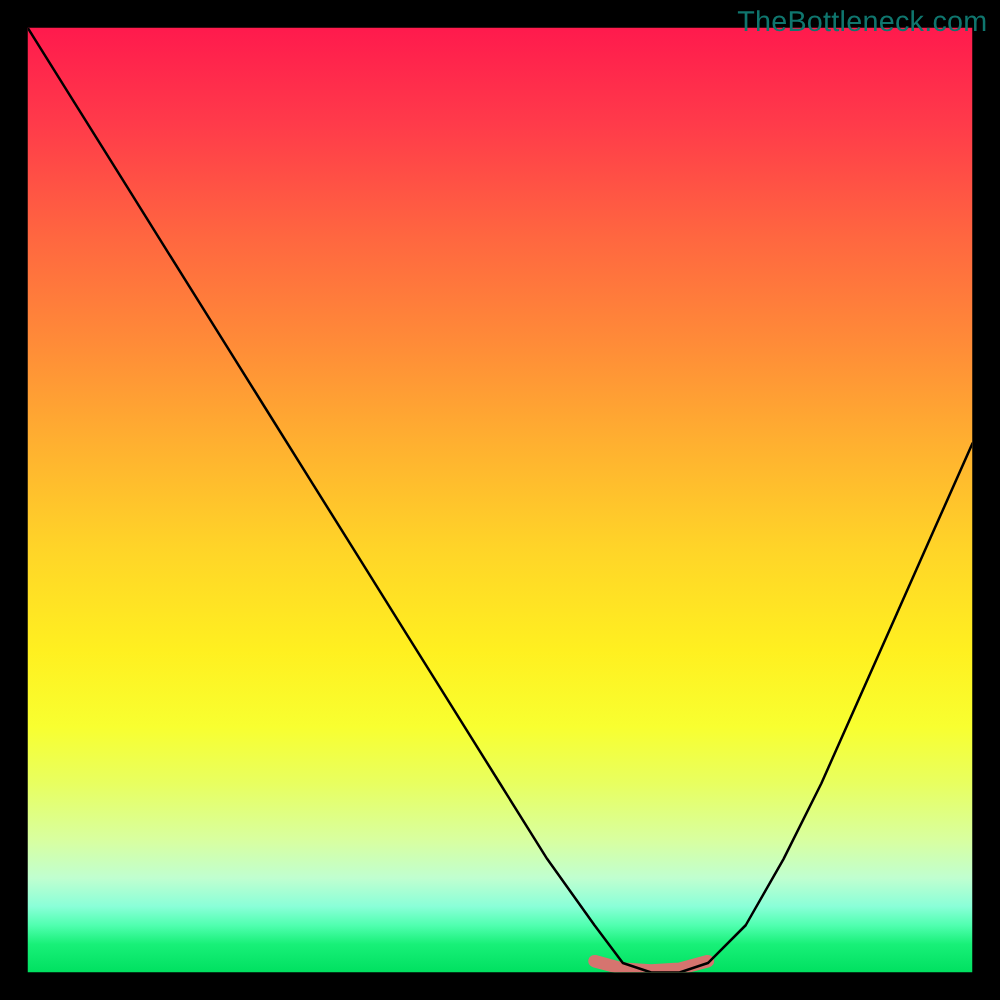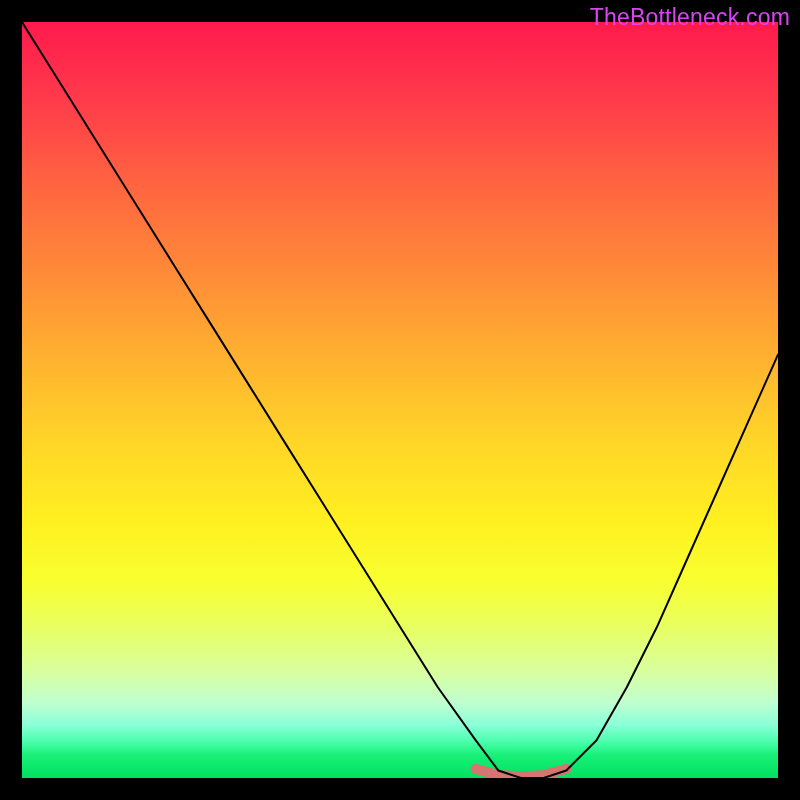--- a/index.html
+++ b/index.html
@@ -45,21 +45,21 @@
       #8affd8 93%,
       #50ffb0 95%,
       #18f078 97%,
       #00e060 100%
     );
   }
   .watermark {
     position: absolute;
     top: 4px;
     right: 10px;
-    color: #d946ef;
+    color: #0f766e;
     font-size: 23px;
     font-weight: 500;
     letter-spacing: 0.2px;
     user-select: none;
     z-index: 5;
   }
   svg.curve {
     position: absolute;
     left: 0; top: 0;
     width: 100%;

